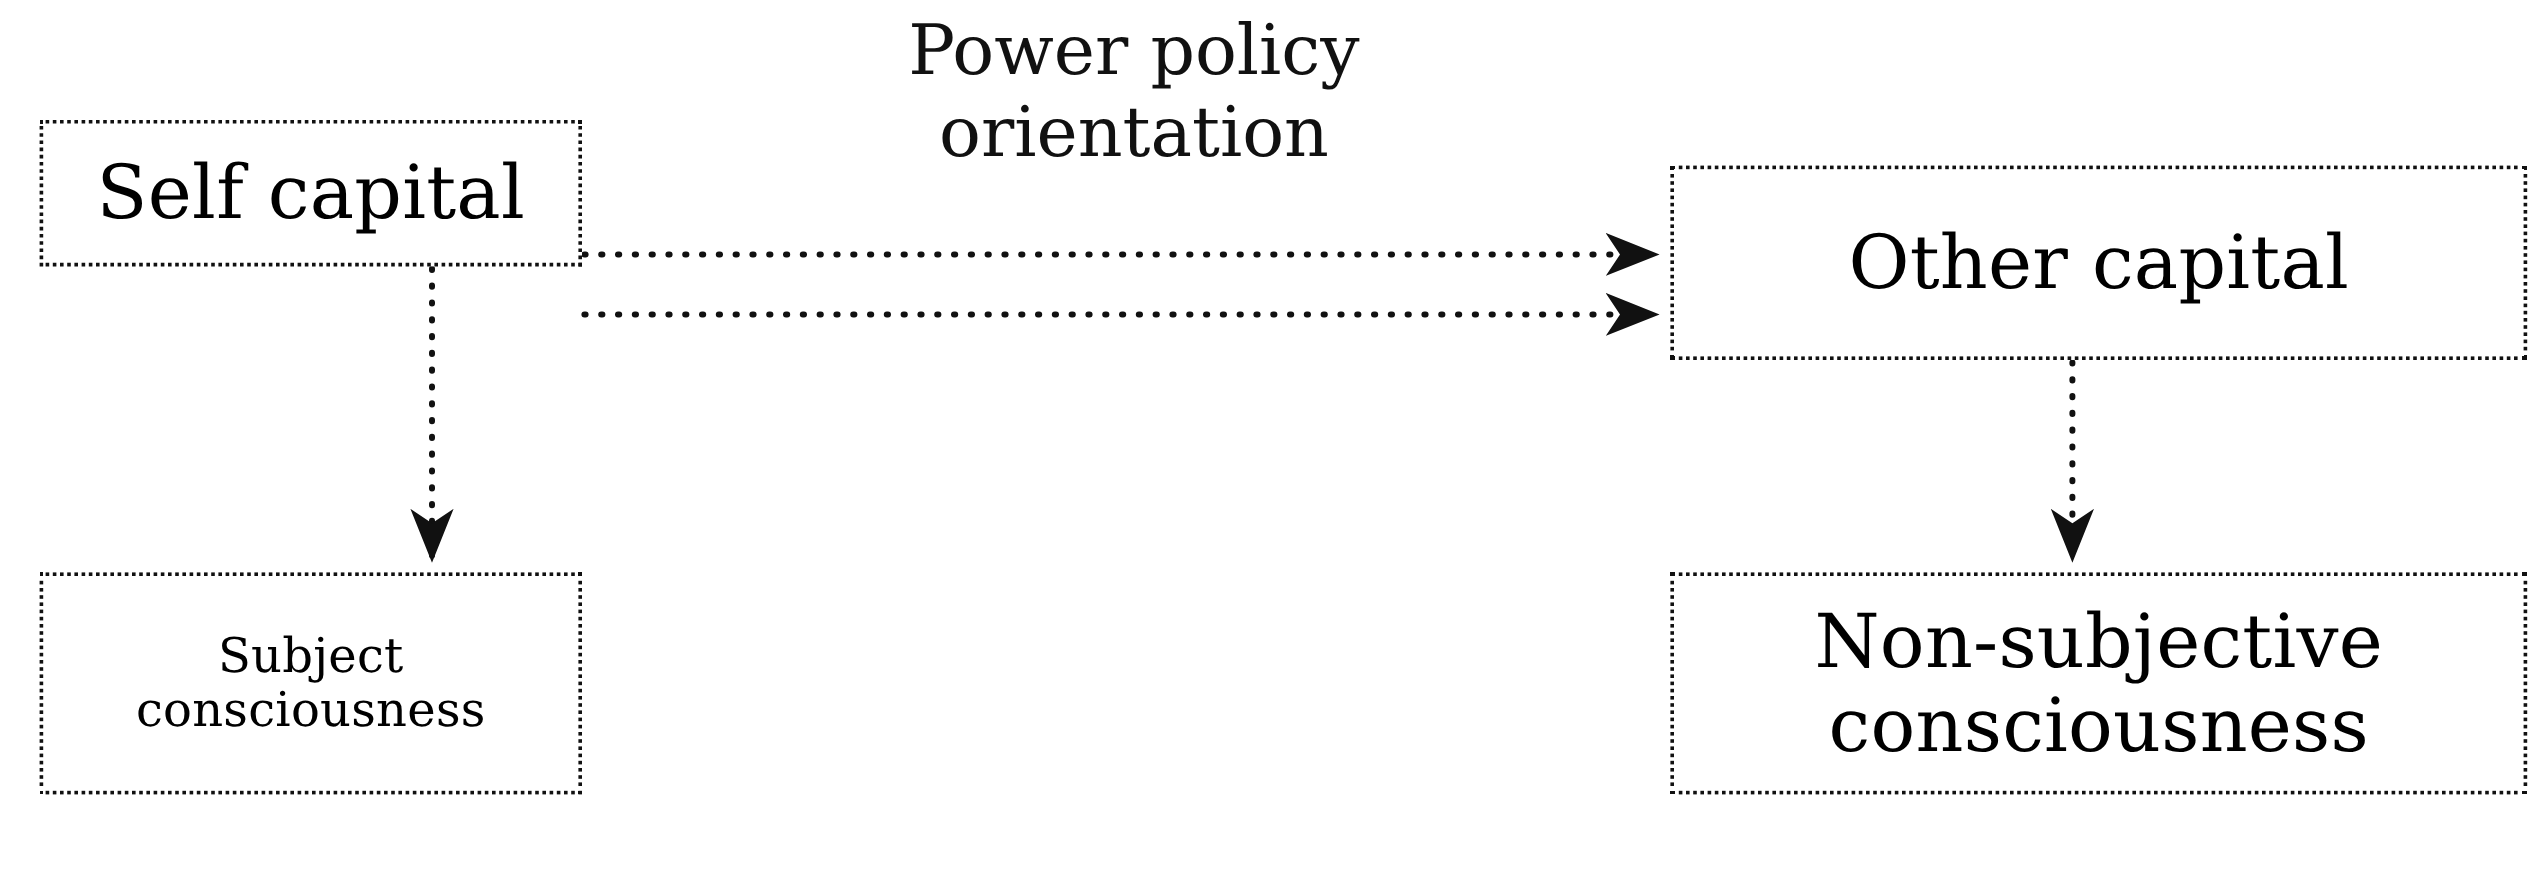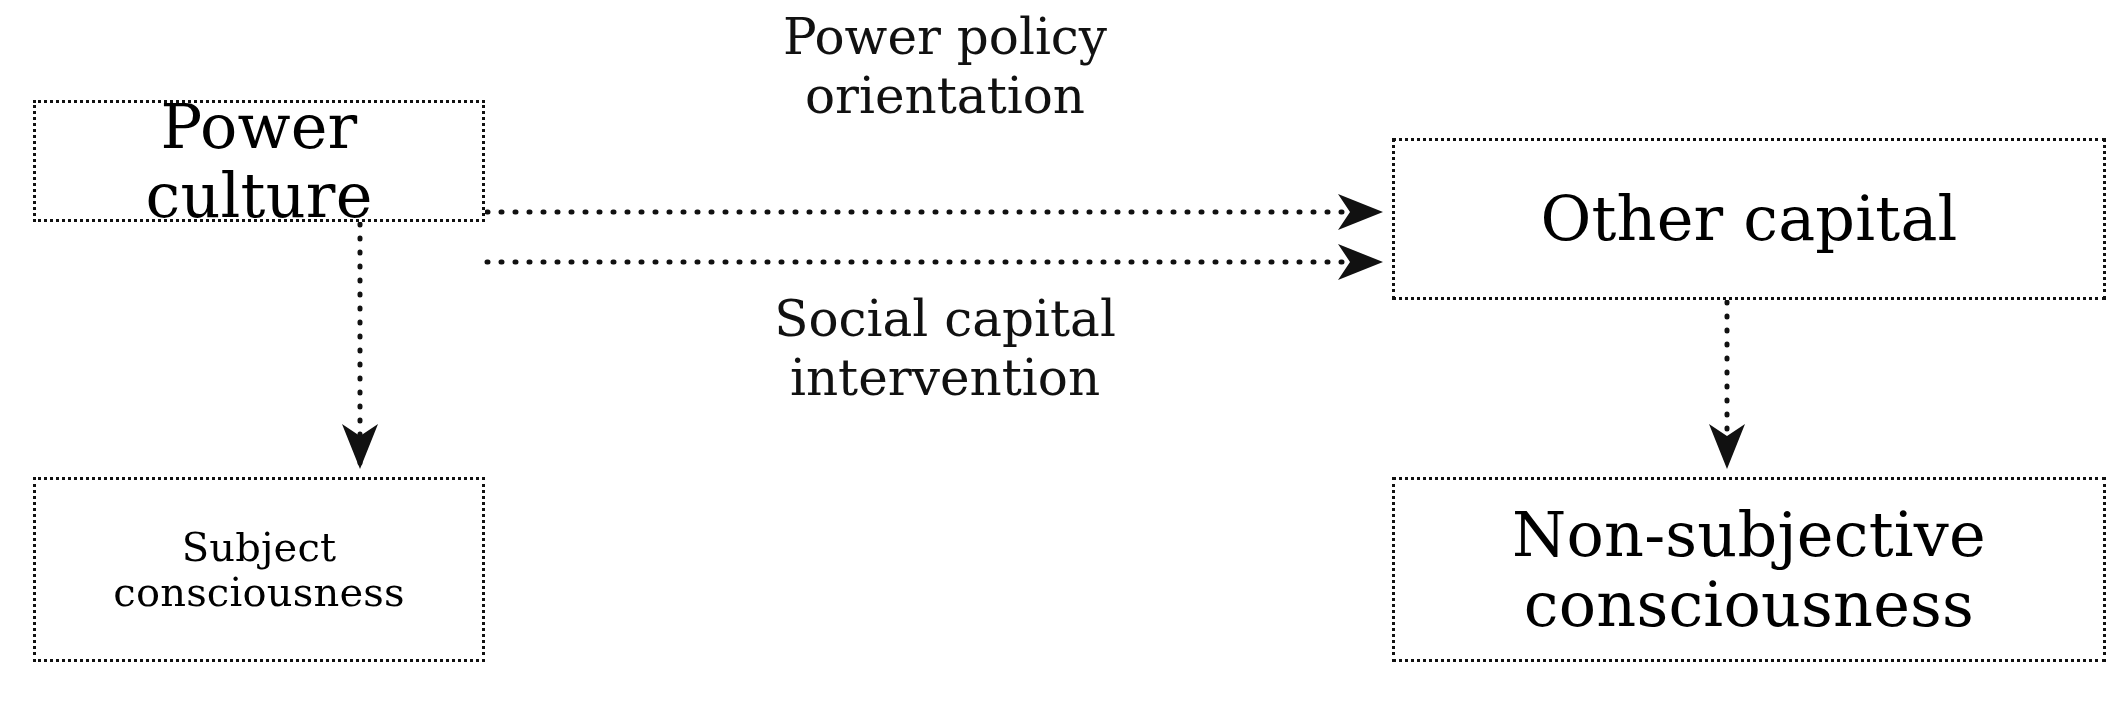--- a/index.html
+++ b/index.html
@@ -60,21 +60,21 @@
     left: 1392px; top: 477px;
     width: 714px; height: 185px;
     font-size: 62px;
     justify-content: flex-end;
   }
 
   
   .edge-label {
     position: absolute;
     text-align: center;
-    font-size: 50px;
+    font-size: 58px;
     line-height: 1.18;
     white-space: pre-line;
     color: #111111;
   }
   #label-power-policy-orientation {
     left: 560px; top: 8px;
     width: 770px;
   }
   #label-social-capital-intervention {
     left: 560px; top: 290px;
@@ -108,36 +108,34 @@
     <line x1="487" y1="212" x2="1380" y2="212" stroke="#111111" stroke-width="5" stroke-dasharray="1 13" stroke-linecap="round" marker-end="url(#arrowhead-right)"></line>
 
     <line x1="487" y1="262" x2="1380" y2="262" stroke="#111111" stroke-width="5" stroke-dasharray="1 13" stroke-linecap="round" marker-end="url(#arrowhead-right)"></line>
 
     <line x1="360" y1="224" x2="360" y2="466" stroke="#111111" stroke-width="5" stroke-dasharray="1 13" stroke-linecap="round" marker-end="url(#arrowhead-down)"></line>
 
     <line x1="1727" y1="302" x2="1727" y2="466" stroke="#111111" stroke-width="5" stroke-dasharray="1 13" stroke-linecap="round" marker-end="url(#arrowhead-down)"></line>
   </svg>
 
   <div class="node" id="node-self-culture">
-    <span class="node-label">Power culture</span>
+    <span class="node-label">Self capital</span>
   </div>
 
   <div class="node" id="node-other-culture">
     <span class="node-label">Other capital</span>
   </div>
 
   <div class="node" id="node-subject-consciousness">
     <span class="node-label">Subject
 consciousness</span>
   </div>
 
   <div class="node" id="node-nonsubjective-consciousness">
     <span class="node-label">Non-subjective
 consciousness</span>
   </div>
 
   <div class="edge-label" id="label-power-policy-orientation">Power policy
 orientation</div>
 
-  <div class="edge-label" id="label-social-capital-intervention">Social capital
-intervention</div>
 
 </div>
 
 </body></html>

